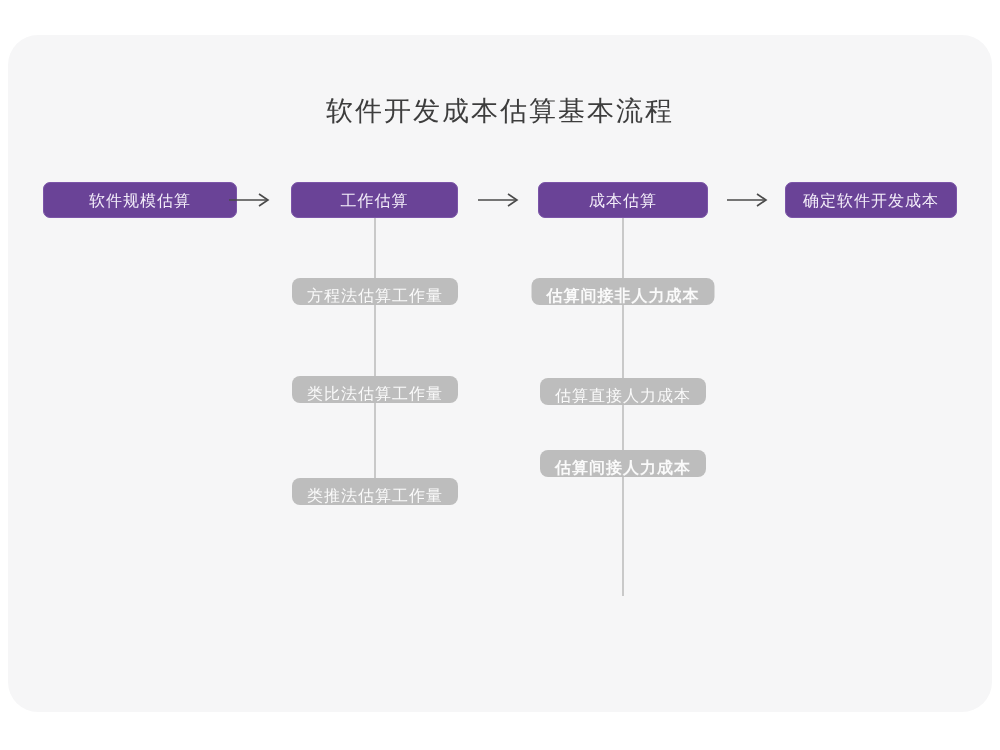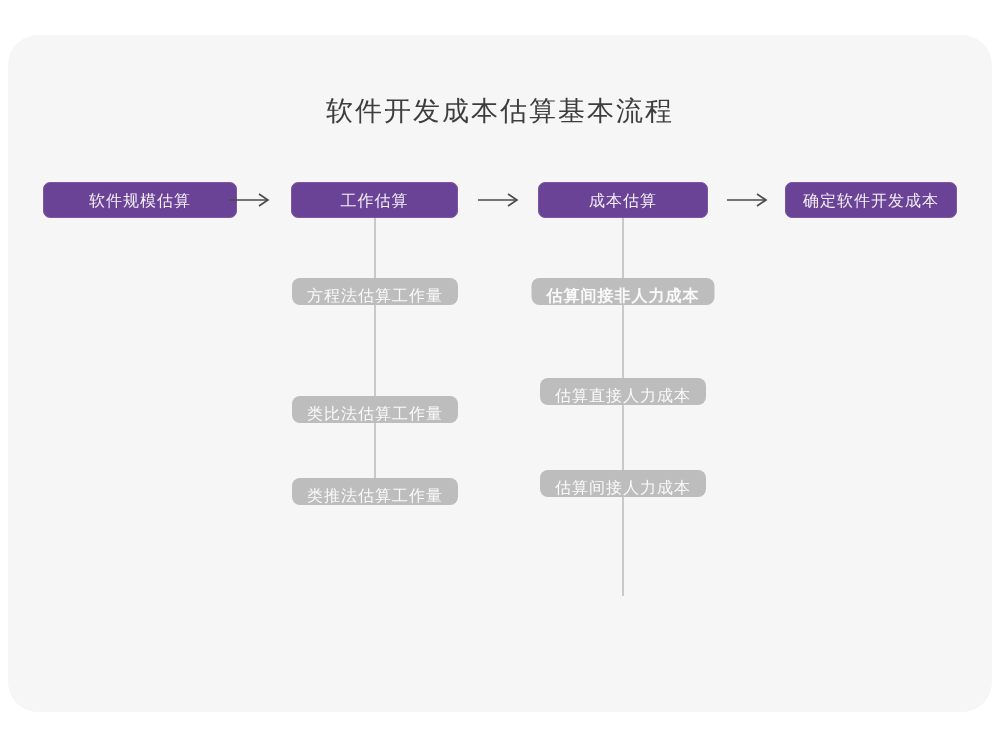--- a/index.html
+++ b/index.html
@@ -88,20 +88,20 @@
     </svg>
   </div>
   <div class="arrow" style="left:726px;">
     <svg width="42" height="20" viewBox="0 0 42 20">
       <line x1="1" y1="10" x2="39" y2="10" stroke="#4a4a4a" stroke-width="1.6"></line>
       <polyline points="31,4 40,10 31,16" fill="none" stroke="#4a4a4a" stroke-width="1.6"></polyline>
     </svg>
   </div>
 
   <div class="node gray" style="left:375px;top:278px;">方程法估算工作量</div>
-  <div class="node gray" style="left:375px;top:396px;font-family:Liberation Serif, serif;">类比法估算工作量</div>
+  <div class="node gray" style="left:375px;top:376px;font-family:Liberation Serif, serif;">类比法估算工作量</div>
   <div class="node gray" style="left:375px;top:478px;">类推法估算工作量</div>
 
   <div class="node gray" style="left:623px;top:278px;font-weight:bold;">估算间接非人力成本</div>
   <div class="node gray" style="left:623px;top:378px;">估算直接人力成本</div>
-  <div class="node gray" style="left:623px;top:470px;">估算间接人力成本</div>
+  <div class="node gray" style="left:623px;top:450px;font-weight:bold;">估算间接人力成本</div>
 
 </div>
 
 </body></html>

